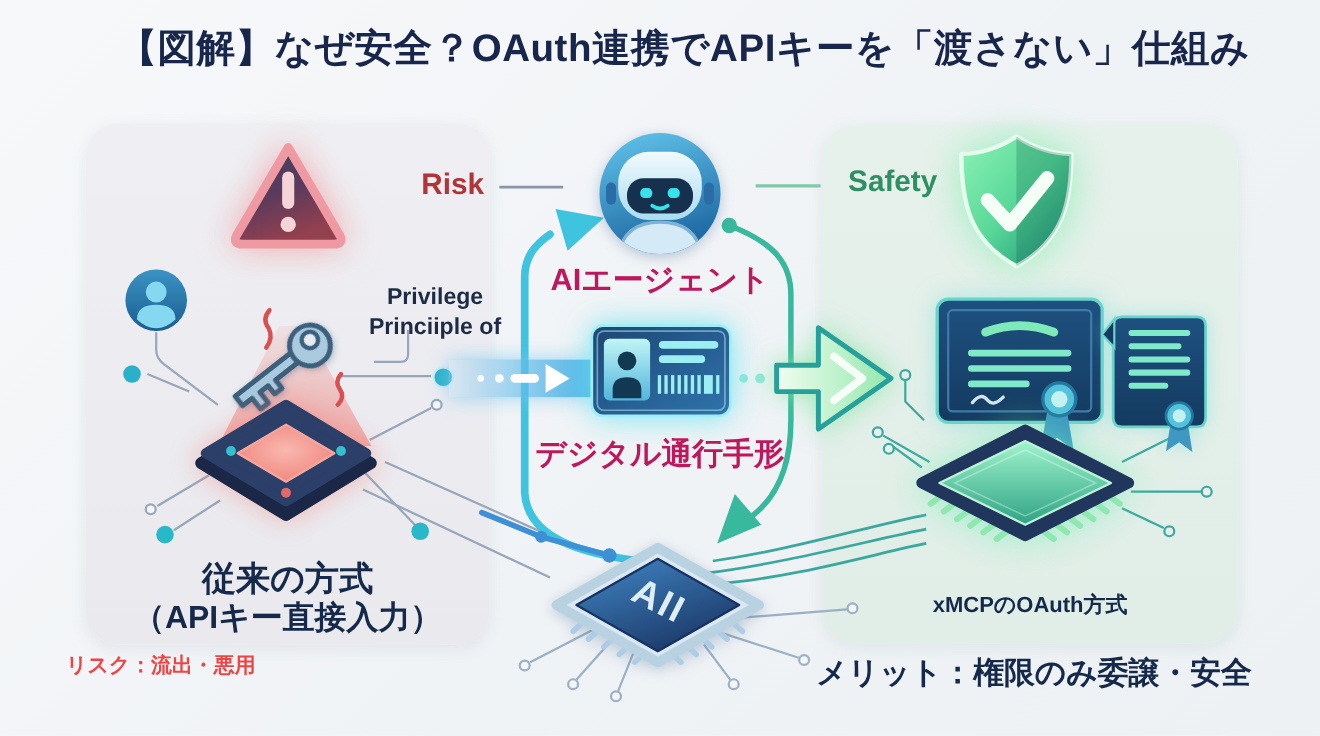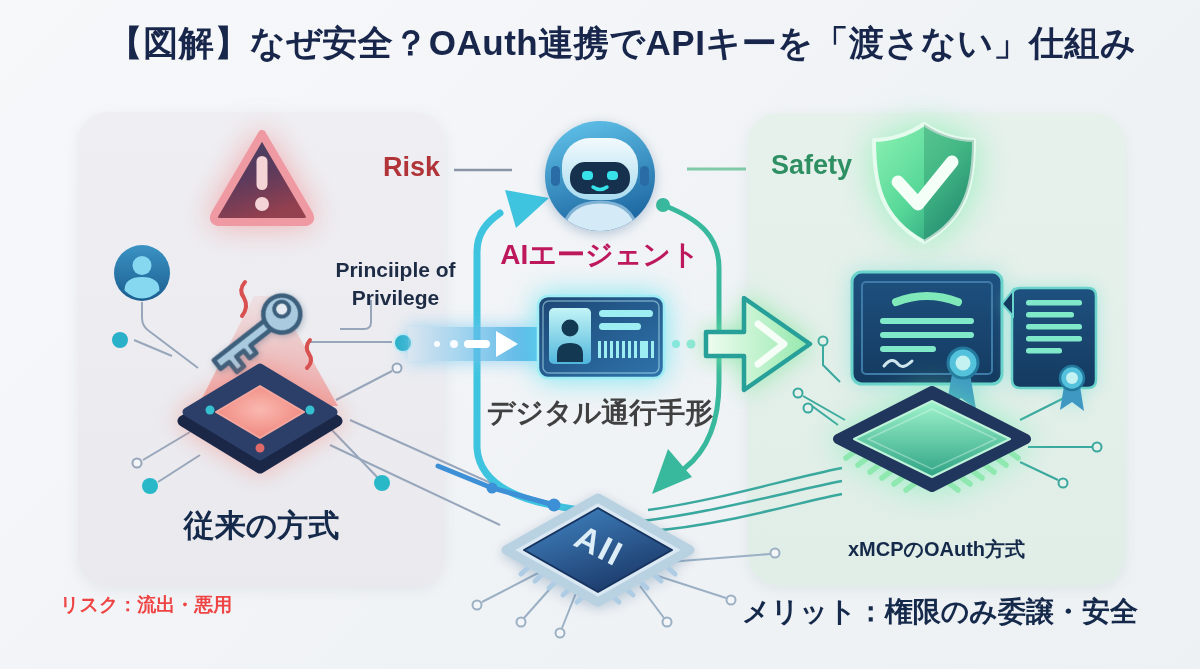--- a/index.html
+++ b/index.html
@@ -28,21 +28,21 @@
     color:#17264a; white-space:nowrap;padding-left:44px;
   }
   .lbl { font-weight:700; white-space:nowrap; }
   #risk-label   { left:383px; top:152px; font-size:27px; color:#b13438; }
   #safety-label { left:756px; top:150px; font-size:27px; color:#2e8f63;margin-left:15px; }
   #principle-label { left:318px; top:256px; width:155px; text-align:center;
     font-size:21px; font-weight:700; color:#1d2b45; line-height:1.32; }
   #ai-agent-label { left:490px; top:236px; width:220px; text-align:center;
     font-size:28px; font-weight:800; color:#be185d; }
   #digital-pass-label { left:480px; top:394px; width:240px; text-align:center;
-    font-size:28px; font-weight:800; color:#404040; }
+    font-size:28px; font-weight:800; color:#be185d; }
   #left-method-title { left:78px; top:508px; width:367px; text-align:center;
     font-weight:800; color:#15294a; line-height:1.18; }
   #left-method-title .l1 { font-size:31px; }
   #left-method-title .l2 { font-size:29px; }
   #left-caption { left:60px; top:592px; width:400px; 
     font-size:19px; font-weight:800; color:#ef4444; }
   #right-method-title { left:748px; top:536px; width:377px; text-align:center;
     font-size:20px; font-weight:800; color:#15294a; }
   #right-caption { left:738px; top:593px; width:400px; text-align:right;
     font-size:28px; font-weight:800; color:#15294a; }
@@ -421,23 +421,24 @@
   </g>
   <path d="M102 8 L194 60 L102 112 L10 60 Z" fill="#d9e8f2" stroke="#b9d2e2" stroke-width="9" stroke-linejoin="round"></path>
   <path d="M102 18 L176 60 L102 102 L28 60 Z" fill="url(#aig)" stroke="#16325e" stroke-width="2" stroke-linejoin="round"></path>
   <text transform="translate(98 66) rotate(27)" text-anchor="middle" font-size="34" font-weight="800" letter-spacing="2" fill="#ddeef8">AII</text>
 </svg>
 
 <div class="abs" id="page-title">【図解】なぜ安全？OAuth連携でAPIキーを「渡さない」仕組み</div>
 <div class="abs lbl" id="risk-label">Risk</div>
 <div class="abs lbl" id="safety-label">Safety</div>
 <div class="abs" id="principle-label">
+  <div>Privilege</div>
   <div>Princiiple of</div>
-  <div>Privilege</div>
 </div>
 <div class="abs" id="ai-agent-label">AIエージェント</div>
 <div class="abs" id="digital-pass-label">デジタル通行手形</div>
 <div class="abs" id="left-method-title">
   <div class="l1">従来の方式</div>
+  <div class="l2">（APIキー直接入力）</div>
 </div>
 <div class="abs" id="left-caption">リスク：流出・悪用</div>
 <div class="abs" id="right-method-title">xMCPのOAuth方式</div>
 <div class="abs" id="right-caption">メリット：権限のみ委譲・安全</div>
 
 </body></html>

